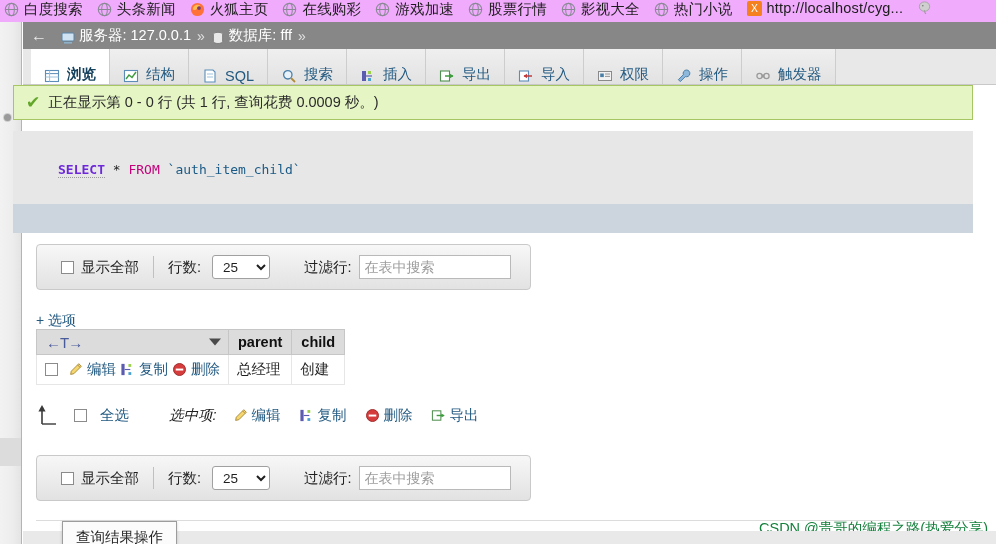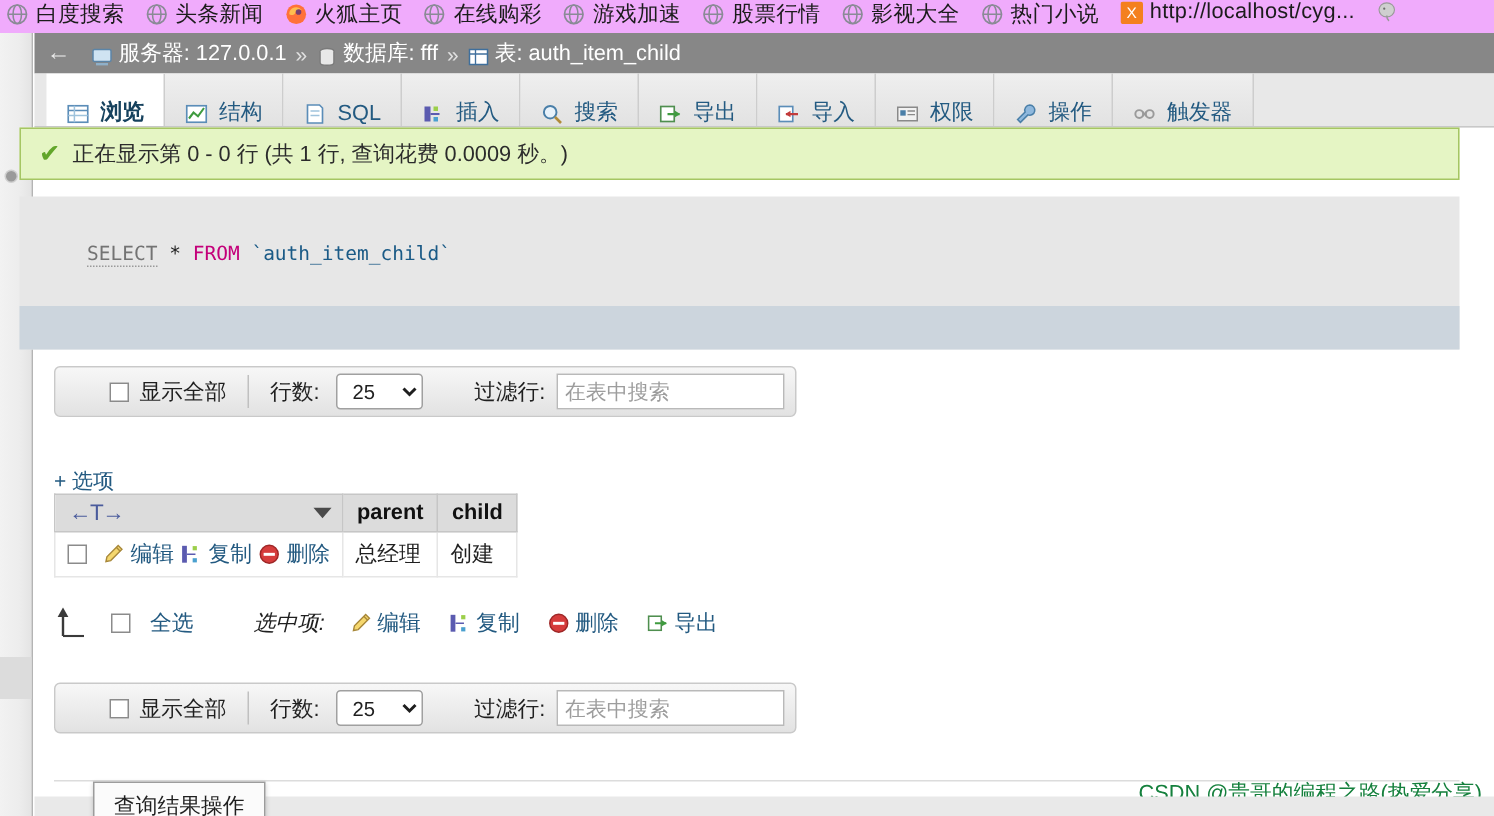--- a/index.html
+++ b/index.html
@@ -79,32 +79,32 @@
   }
   .okbar .chk { color:#62a62a; font-size:17px; margin-right:8px; font-weight:bold; }
 
   
   .sqlbox { position:absolute; left:13px; top:131px; width:960px; height:102px; background:#e7e7e7; }
   .sqltext {
     position:absolute; left:45px; top:31px;
     font-family:"DejaVu Sans Mono","Liberation Mono",monospace;
     font-size:13px; white-space:pre;
   }
-  .kw { color:#737373; border-bottom:1px dotted #9a9a9a; }
+  .kw { color:#6d28d9; border-bottom:1px dotted #9a9a9a;font-weight:bold; }
   .kw2 { color:#c4007a; }
   .op { color:#1f1f1f; }
   .tbl { color:#1a5a86; }
   .sqlfoot { position:absolute; left:0; bottom:0; width:100%; height:29px; background:#ccd5dd; }
 
   
   .ctrlbar {
-    position:absolute; width:495px; height:34px;
+    position:absolute; width:495px; height:46px;
     background:linear-gradient(to bottom,#f7f7f7,#e2e2e2);
     border:1px solid #c9c9c9; border-radius:4px;
-    display:flex; align-items:center; padding-left:36px;
+    display:flex; align-items:center; padding-left:24px;
   }
   .ctrl-top { left:36px; top:244px; }
   .ctrl-bottom { left:36px; top:455px; }
   .ctrl-cb { width:13px; height:13px; border:1px solid #8b8b8b; background:#fff; margin-right:7px; flex:0 0 auto; }
   .ctrl-lbl { font-size:14.5px; color:#1f1f1f; }
   .ctrl-div { width:1px; height:22px; background:#c0c0c0; margin:0 14px; }
   .ctrl-sel {
     margin-left:11px; width:58px; height:24px;
     border:1px solid #a0a0a0; border-radius:3px; background:#fff;
     font-size:13.5px; color:#1f1f1f; padding-left:6px;
@@ -281,28 +281,20 @@
       </span>
       <span class="bc-sep">»</span>
       <span class="bc-item">
         <svg class="bc-ico" viewBox="0 0 14 14">
             <ellipse cx="7" cy="3.2" rx="4.6" ry="1.9" fill="#e8e8e8" stroke="#7a7a7a" stroke-width=".9"></ellipse>
             <path d="M2.4 3.2v7.4c0 1.05 2.06 1.9 4.6 1.9s4.6-.85 4.6-1.9V3.2" fill="#e8e8e8" stroke="#7a7a7a" stroke-width=".9"></path>
           </svg>
         <span>数据库: fff</span>
       </span>
       <span class="bc-sep">»</span>
-      <span class="bc-item">
-        <svg class="bc-ico" viewBox="0 0 14 14">
-            <rect x="1" y="2" width="12" height="10" fill="#fff" stroke="#3f6f9c" stroke-width="1"></rect>
-            <line x1="1" y1="5" x2="13" y2="5" stroke="#3f6f9c" stroke-width=".9"></line>
-            <line x1="5" y1="2" x2="5" y2="12" stroke="#3f6f9c" stroke-width=".9"></line>
-          </svg>
-        <span>表: auth_item_child</span>
-      </span>
     </div>
 
     <div class="tabstrip">
       <div class="tab active">
         <svg class="tab-ico" viewBox="0 0 16 16">
             <rect x="1.5" y="2.5" width="13" height="11" fill="#fff" stroke="#5b8db8" stroke-width="1.1"></rect>
             <line x1="1.5" y1="5.6" x2="14.5" y2="5.6" stroke="#5b8db8" stroke-width="1"></line>
             <line x1="1.5" y1="9" x2="14.5" y2="9" stroke="#9fc3dc" stroke-width="1"></line>
             <line x1="5.6" y1="2.5" x2="5.6" y2="13.5" stroke="#9fc3dc" stroke-width="1"></line>
           </svg>
@@ -318,33 +310,33 @@
       <div class="tab">
         <svg class="tab-ico" viewBox="0 0 16 16">
             <path d="M3 2h8l2 2v10H3z" fill="#fff" stroke="#5b8db8" stroke-width="1.1"></path>
             <line x1="5" y1="6" x2="11" y2="6" stroke="#9fc3dc" stroke-width="1"></line>
             <line x1="5" y1="9" x2="11" y2="9" stroke="#9fc3dc" stroke-width="1"></line>
           </svg>
         <span>SQL</span>
       </div>
       <div class="tab">
         <svg class="tab-ico" viewBox="0 0 16 16">
+            <circle cx="6.8" cy="6.8" r="4.2" fill="#e8f2fa" stroke="#4a7fa8" stroke-width="1.3"></circle>
+            <line x1="10" y1="10" x2="14" y2="14" stroke="#b08b3a" stroke-width="1.8"></line>
+          </svg>
+        <span>搜索</span>
+      </div>
+      <div class="tab">
+        <svg class="tab-ico" viewBox="0 0 16 16">
             <rect x="2" y="3" width="4" height="10" fill="#5b5bb0"></rect>
             <rect x="8" y="3" width="3" height="3" fill="#9ccf4a"></rect>
             <rect x="8" y="10" width="3" height="3" fill="#4aa0cf"></rect>
             <line x1="6" y1="8" x2="12" y2="8" stroke="#5b5bb0" stroke-width="1.2"></line>
           </svg>
         <span>插入</span>
-      </div>
-      <div class="tab">
-        <svg class="tab-ico" viewBox="0 0 16 16">
-            <circle cx="6.8" cy="6.8" r="4.2" fill="#e8f2fa" stroke="#4a7fa8" stroke-width="1.3"></circle>
-            <line x1="10" y1="10" x2="14" y2="14" stroke="#b08b3a" stroke-width="1.8"></line>
-          </svg>
-        <span>搜索</span>
       </div>
       <div class="tab">
         <svg class="tab-ico" viewBox="0 0 16 16">
             <rect x="1.5" y="3" width="9" height="10" fill="#fff" stroke="#4f8f4f" stroke-width="1.1"></rect>
             <line x1="6" y1="8" x2="14" y2="8" stroke="#3f9b3f" stroke-width="1.5"></line>
             <polygon points="14.5,8 11,5.8 11,10.2" fill="#3f9b3f"></polygon>
           </svg>
         <span>导出</span>
       </div>
       <div class="tab">

